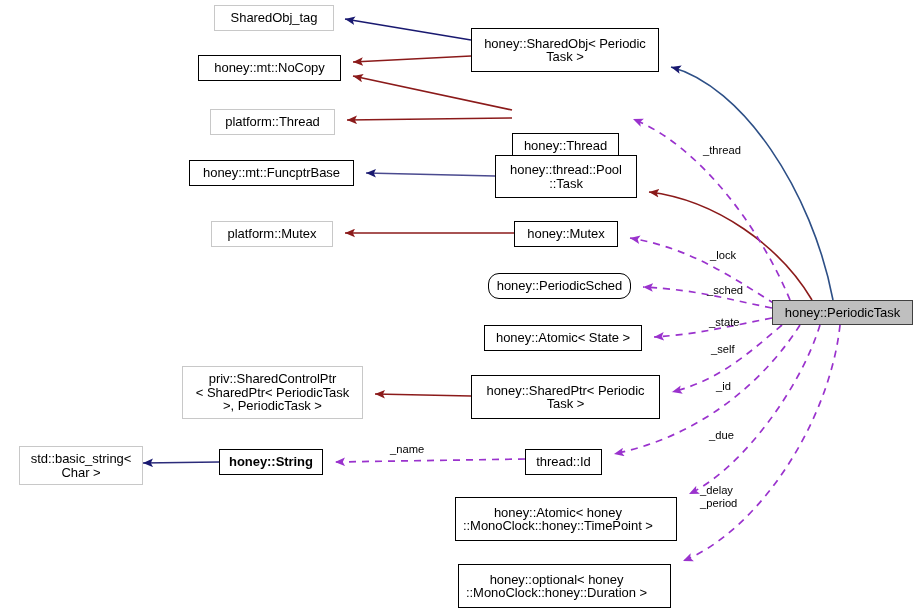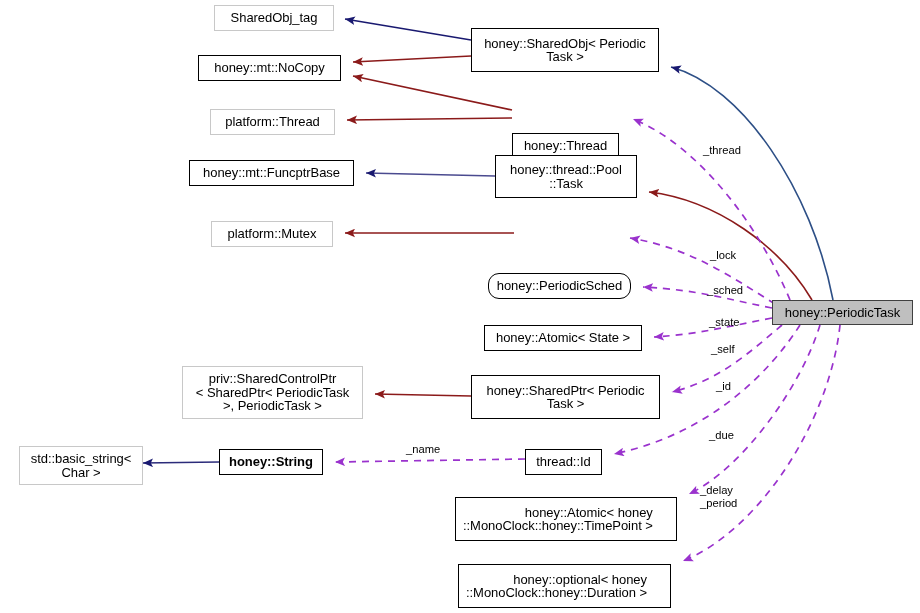--- a/index.html
+++ b/index.html
@@ -45,21 +45,21 @@
   }
   .node.b-faint {
     border: 1.1px solid #c8c8c8;
   }
   .node.highlight {
     background: #bfbfbf;
     border: 1.4px solid #404040;
   }
   .node.leftalign {
     justify-content: flex-start;
-    text-align: right;
+    text-align: center;
     padding-left: 7px;
   }
   .edge-label {
     position: absolute;
     font-size: 11.2px;
     line-height: 13px;
     color: #000000;
     white-space: pre-line;
     background: transparent;
   }
@@ -163,20 +163,21 @@
   <div class="node b-solid" style="left:219px; top:449px; width:104px; height:26px;font-weight:bold;">honey::String</div>
 
   <div class="node b-solid" style="left:471px; top:28px; width:188px; height:44px;">honey::SharedObj&lt; Periodic
 Task &gt;</div>
 
   <div class="node b-solid" style="left:512px; top:101px; width:107px; height:26px;margin-top:32px;">honey::Thread</div>
 
   <div class="node b-solid" style="left:495px; top:155px; width:142px; height:43px;">honey::thread::Pool
 ::Task</div>
 
+  <div class="node b-solid" style="left:514px; top:221px; width:104px; height:26px;">honey::Mutex</div>
 
   <div class="node b-solid" style="left:488px; top:273px; width:143px; height:26px;border-radius:11px;">honey::PeriodicSched</div>
 
   <div class="node b-solid" style="left:484px; top:325px; width:158px; height:26px;">honey::Atomic&lt; State &gt;</div>
 
   <div class="node b-solid" style="left:471px; top:375px; width:189px; height:44px;">honey::SharedPtr&lt; Periodic
 Task &gt;</div>
 
   <div class="node b-solid" style="left:525px; top:449px; width:77px; height:26px;">thread::Id</div>
 
@@ -190,15 +191,15 @@
 
   <div class="edge-label" style="left:703px; top:144px;">_thread</div>
   <div class="edge-label" style="left:710px; top:249px;">_lock</div>
   <div class="edge-label" style="left:707px; top:284px;">_sched</div>
   <div class="edge-label" style="left:709px; top:316px;">_state</div>
   <div class="edge-label" style="left:711px; top:343px;">_self</div>
   <div class="edge-label" style="left:716px; top:380px;">_id</div>
   <div class="edge-label" style="left:709px; top:429px;">_due</div>
   <div class="edge-label" style="left:700px; top:484px;">_delay
 _period</div>
-  <div class="edge-label" style="left:390px; top:443px;margin-left:16px;">_name</div>
+  <div class="edge-label" style="left:390px; top:443px;">_name</div>
 
 </div>
 
 </body></html>

